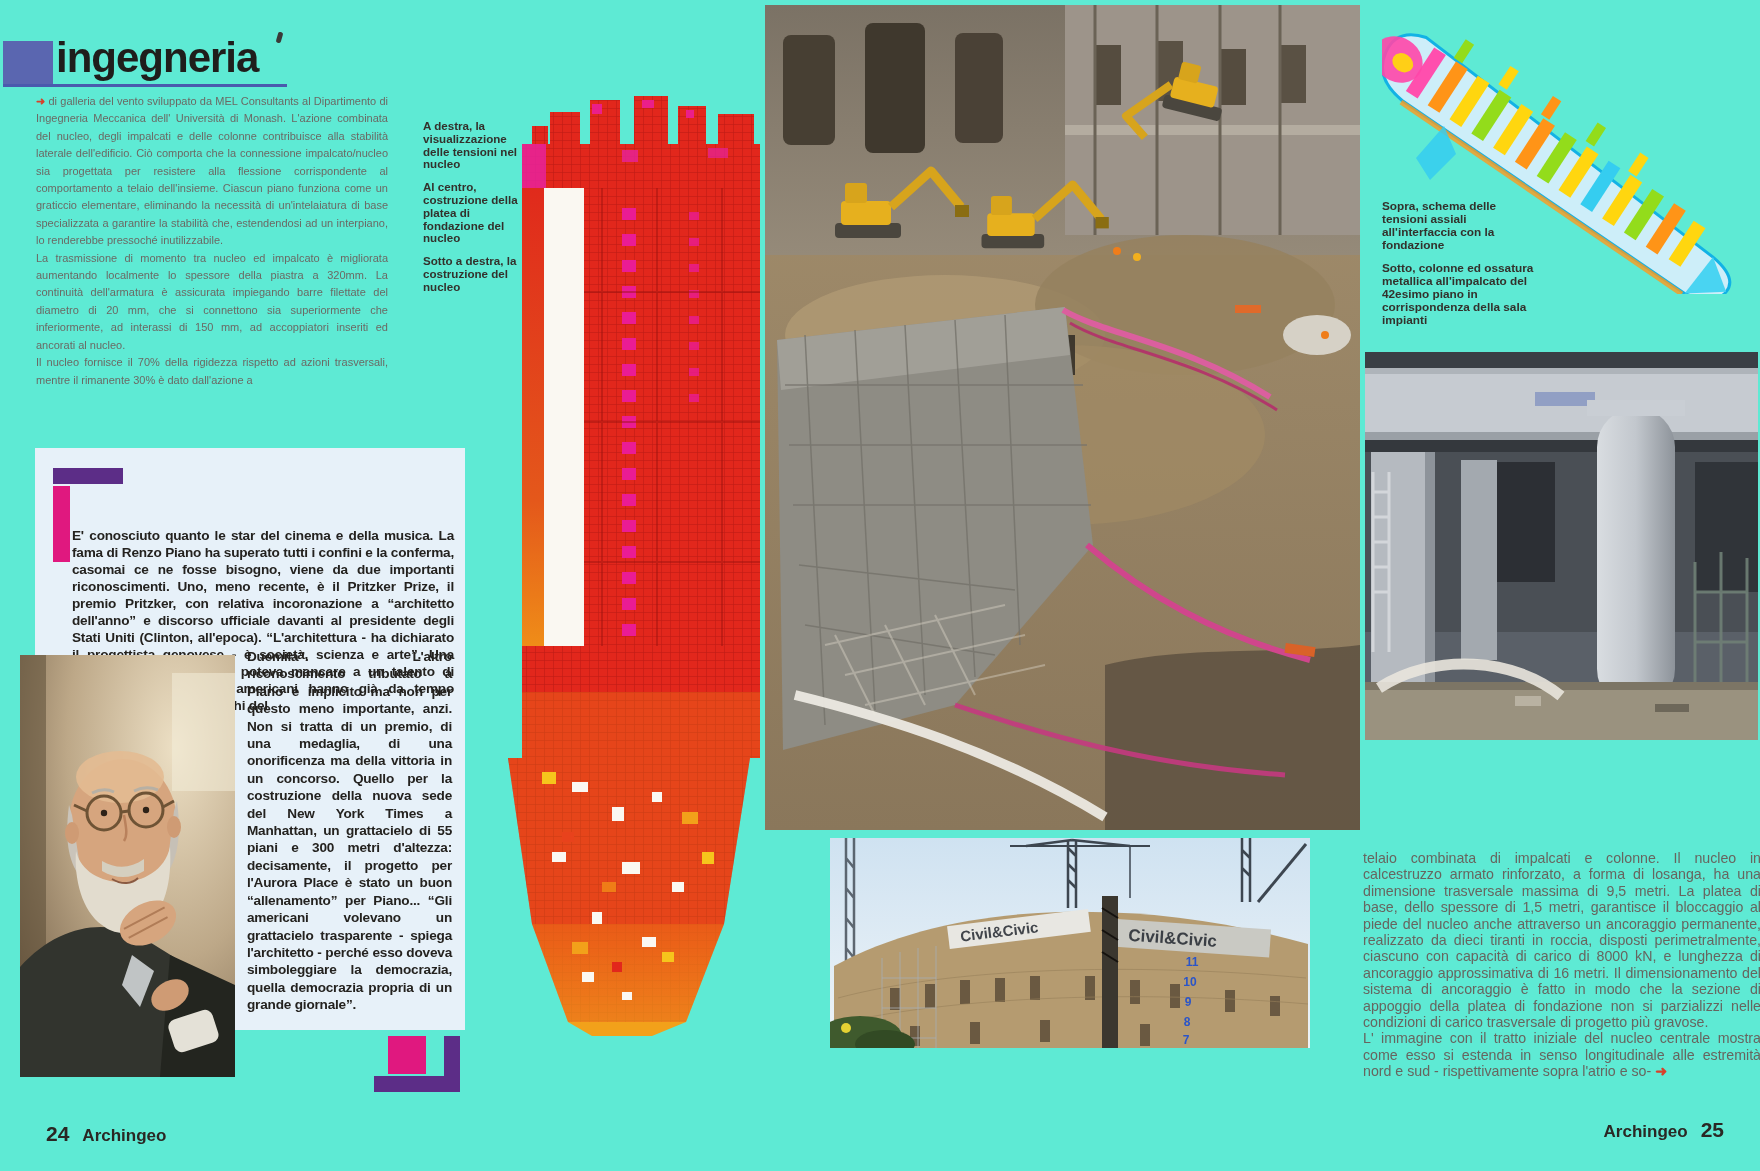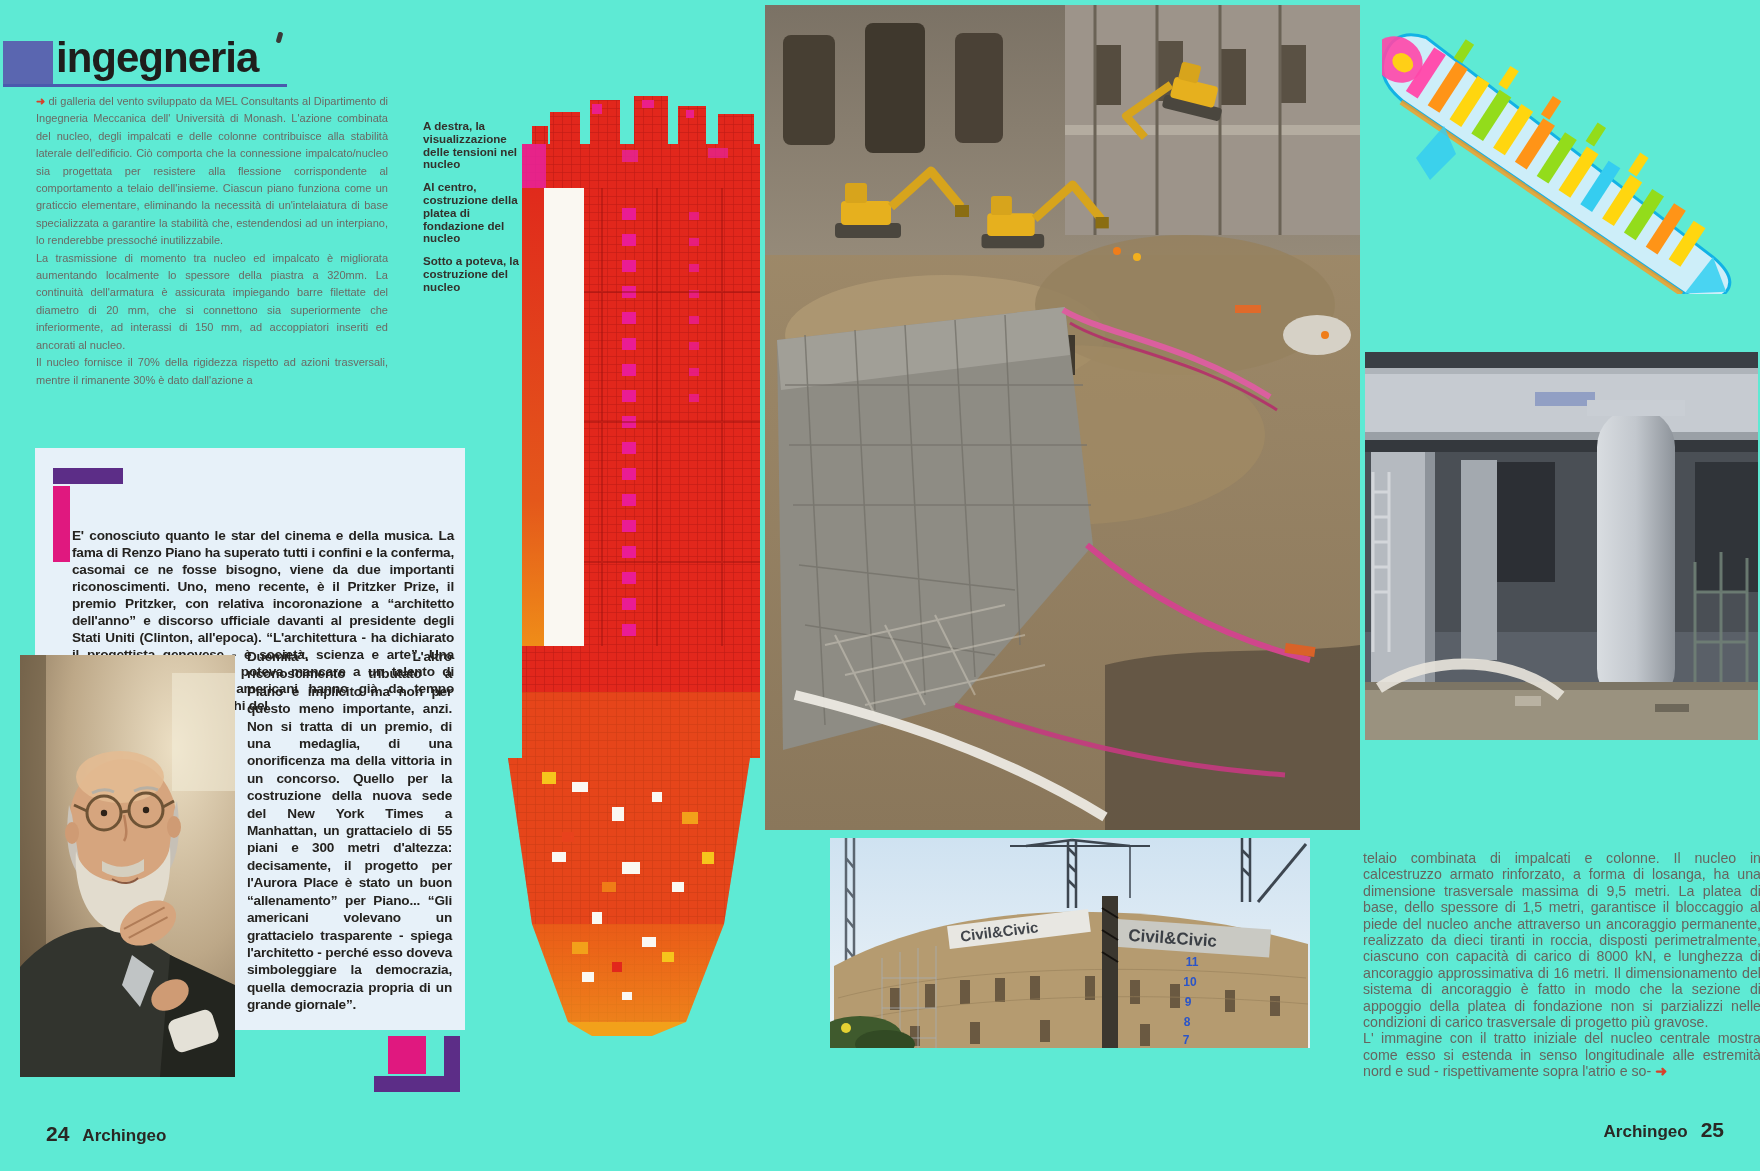--- a/index.html
+++ b/index.html
@@ -63,21 +63,21 @@
 
   <div class="abs intro">
     <p><span class="arrow">➜</span> <span>di galleria del vento sviluppato da MEL Consultants al Dipartimento di Ingegneria Meccanica dell' Università di Monash. L'azione combinata del nucleo, degli impalcati e delle colonne contribuisce alla stabilità laterale dell'edificio. Ciò comporta che la connessione impalcato/nucleo sia progettata per resistere alla flessione corrispondente al comportamento a telaio dell'insieme. Ciascun piano funziona come un graticcio elementare, eliminando la necessità di un'intelaiatura di base specializzata a garantire la stabilità che, estendendosi ad un interpiano, lo renderebbe pressoché inutilizzabile.</span></p>
     <p>La trasmissione di momento tra nucleo ed impalcato è migliorata aumentando localmente lo spessore della piastra a 320mm. La continuità dell'armatura è assicurata impiegando barre filettate del diametro di 20 mm, che si connettono sia superiormente che inferiormente, ad interassi di 150 mm, ad accoppiatori inseriti ed ancorati al nucleo.</p>
     <p>Il nucleo fornisce il 70% della rigidezza rispetto ad azioni trasversali, mentre il rimanente 30% è dato dall'azione a</p>
   </div>
 
   <div class="abs capl">
     <p>A destra, la visualizzazione delle tensioni nel nucleo</p>
     <p>Al centro, costruzione della platea di fondazione del nucleo</p>
-    <p>Sotto a poteva, la costruzione del nucleo</p>
+    <p>Sotto a destra, la costruzione del nucleo</p>
   </div>
 
   <div class="abs box-bg"></div>
   <div class="abs dec-purple-h"></div>
   <div class="abs dec-magenta-v"></div>
   <div class="abs dec-magenta-sq"></div>
   <div class="abs dec-purple-v"></div>
   <div class="abs dec-purple-h2"></div>
 
   <div class="abs box-title">
@@ -299,20 +299,24 @@
         <rect x="274" y="-8" width="10" height="22" fill="#ffd60f"></rect>
       </g>
       <ellipse cx="20" cy="46" rx="26" ry="22" fill="#ff46a8" opacity="0.9"></ellipse>
       <ellipse cx="26" cy="46" rx="11" ry="9" fill="#ffd60f" opacity="0.95"></ellipse>
       <polygon points="392,40 422,62 388,86" fill="#49d4f2"></polygon>
       <path d="M46,80 L386,88" stroke="#ff9a1c" stroke-width="5" opacity="0.8" fill="none"></path>
     </g>
     <polygon points="34,156 62,124 74,152 48,178" fill="#35cdf0" opacity="0.85"></polygon>
   </svg>
 
+  <div class="abs capr">
+    <p>Sopra, schema delle tensioni assiali all'interfaccia con la fondazione</p>
+    <p>Sotto, colonne ed ossatura metallica all'impalcato del 42esimo piano in corrispondenza della sala impianti</p>
+  </div>
 
   <svg class="abs" style="left:1365px;top:352px" width="393" height="388" viewBox="0 0 393 388">
     <defs>
       <linearGradient id="colg" x1="0" y1="0" x2="1" y2="0">
         <stop offset="0" stop-color="#d9dde1"></stop>
           <stop offset="0.5" stop-color="#c2c7cd"></stop>
           <stop offset="1" stop-color="#8d939a"></stop>
       </linearGradient>
     </defs>
     <rect width="393" height="388" fill="#5a6068"></rect>

